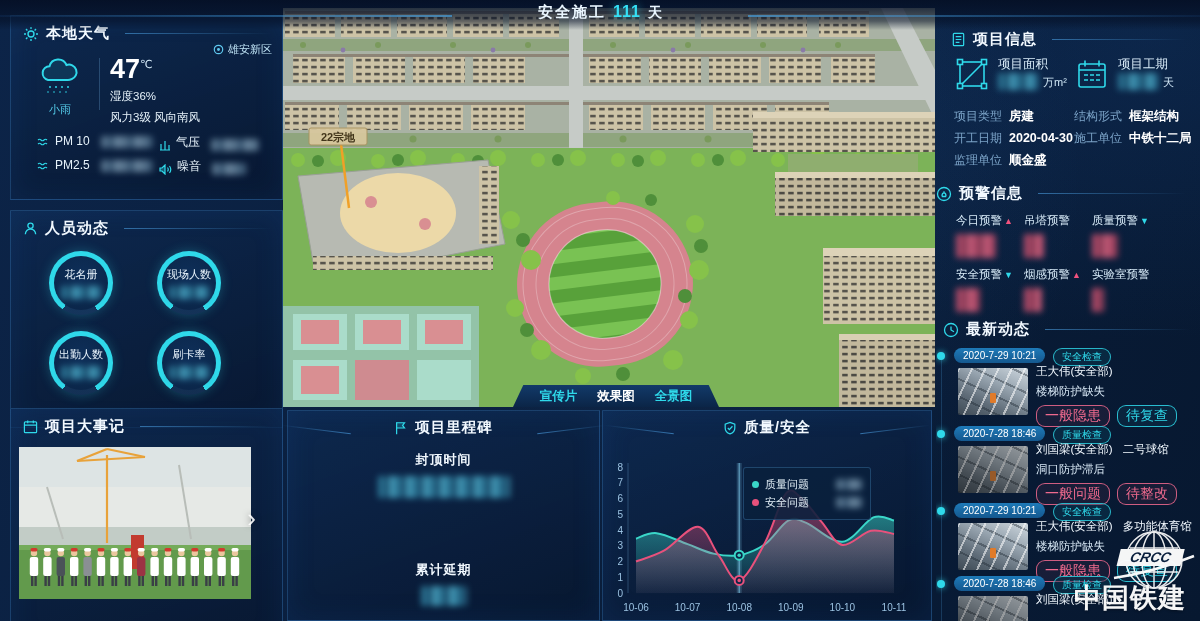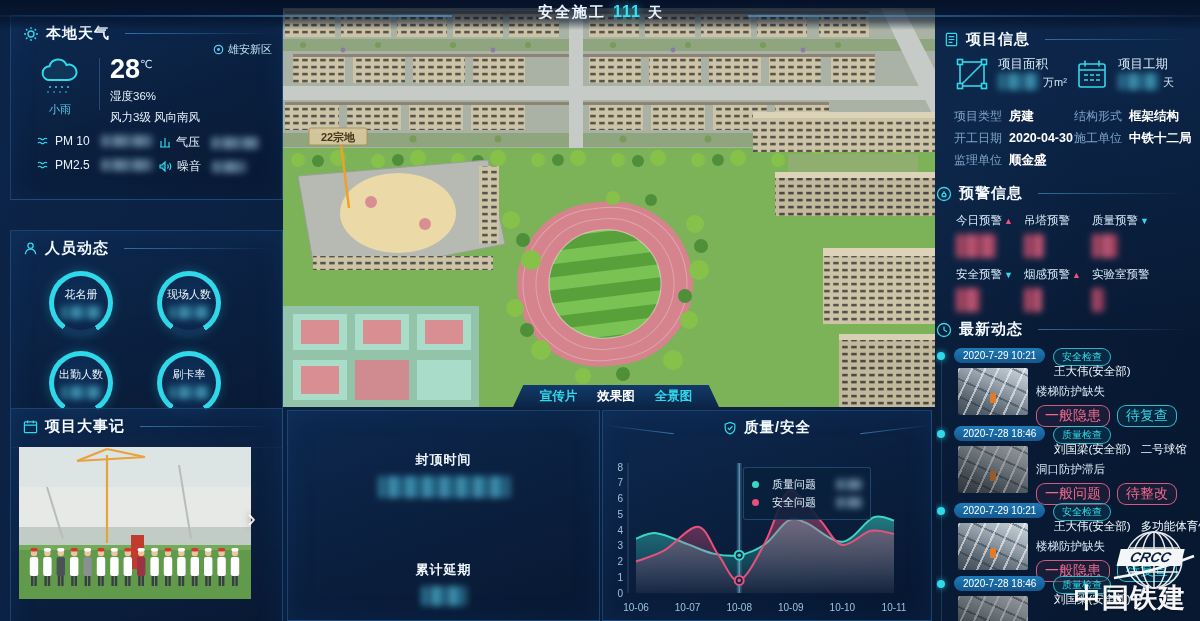--- a/index.html
+++ b/index.html
@@ -47,21 +47,21 @@
   .loc{position:absolute;right:10px;top:26px;display:flex;align-items:center;gap:4px;
     font-size:11px;color:#bfe3f5;}
   .w-main{position:absolute;left:18px;top:40px;display:flex;}
   .w-cloud{width:62px;text-align:center;}
   .w-cond{font-size:11px;color:#57d2ef;margin-top:2px;}
   .w-div{width:1px;height:52px;background:rgba(120,180,230,.28);margin:2px 10px 0 8px;}
   .w-temp{font-size:27px;font-weight:bold;line-height:1;color:#fff;}
   .w-temp sup{font-size:11px;font-weight:normal;color:#d7ecfa;}
   .w-sub{font-size:11.5px;color:#e6f2fa;margin-top:6px;}
   .w-metrics{position:absolute;left:0;top:112px;width:100%;}
-  .wm{position:absolute;display:flex;align-items:center;gap:5px;font-size:12px;color:#e6f2fa;white-space:nowrap;}
+  .wm{position:absolute;display:flex;align-items:flex-end;gap:5px;font-size:12px;color:#e6f2fa;white-space:nowrap;}
   .wm .blur{width:52px;height:12px;margin-left:6px;}
   
   .gauge{position:absolute;width:64px;height:64px;border-radius:50%;
     background:conic-gradient(from 215deg,#2fd9ea 0deg 294deg,rgba(70,150,220,.16) 294deg 360deg);
     box-shadow:0 0 12px rgba(47,217,234,.28);}
   .gauge::after{content:"";position:absolute;inset:5px;border-radius:50%;
     background:radial-gradient(circle at 50% 38%,#0e2f59,#0a2446);}
   .g-in{position:absolute;inset:0;z-index:2;display:flex;flex-direction:column;align-items:center;justify-content:center;gap:4px;}
   .g-in .lb{font-size:11px;color:#eaf5fd;}
   .g-in .blur{width:40px;height:13px;}
@@ -77,21 +77,21 @@
     background:linear-gradient(180deg,#123a69,#0b2547);
     clip-path:polygon(5% 0,95% 0,100% 100%,0 100%);}
   .viewbar .vb{font-size:12.5px;font-weight:bold;color:#2fd9ea;cursor:pointer;white-space:nowrap;}
   .viewbar .vb.active{color:#fff;}
   
   .ms-item{position:absolute;width:100%;text-align:center;}
   .ms-item .lb{font-size:13px;font-weight:bold;color:#f2f9ff;letter-spacing:1px;}
   
   .tooltip{position:absolute;left:140px;top:56px;width:128px;padding:6px 8px;z-index:6;
     background:rgba(9,32,60,.88);border:1px solid rgba(90,170,230,.28);border-radius:3px;}
-  .tt-row{display:flex;align-items:center;gap:13px;font-size:11px;color:#e6f2fa;margin:3px 0;white-space:nowrap;}
+  .tt-row{display:flex;align-items:center;gap:6px;font-size:11px;color:#e6f2fa;margin:3px 0;white-space:nowrap;}
   .tt-dot{width:7px;height:7px;border-radius:50%;flex:none;}
   .tt-row .blur{width:26px;height:11px;margin-left:auto;}
   
   .stat{position:absolute;display:flex;gap:8px;}
   .stat .sl{font-size:12.5px;color:#d9ecf9;}
   .stat .sv{display:flex;align-items:flex-end;gap:5px;}
   .stat .sv .blur{width:40px;height:17px;}
   .stat .unit{font-size:11px;color:#cfe6f5;}
   .field{position:absolute;font-size:12px;color:#7ca4c8;white-space:nowrap;}
   .field b{color:#fff;font-size:12.5px;margin-left:7px;font-weight:bold;}
@@ -113,21 +113,21 @@
   .tbadge{position:absolute;left:117px;top:0;padding:1px 8px;border-radius:9px;font-size:10px;color:#2fd9ea;
     border:1px solid rgba(47,217,234,.8);background:rgba(10,60,85,.45);white-space:nowrap;}
   .uphoto{position:absolute;left:22px;top:20px;width:70px;height:47px;border-radius:2px;overflow:hidden;
     background:linear-gradient(205deg,#cfd8df 0%,#9aa7b2 35%,#5f6c78 70%,#3e4a55 100%);}
   .uphoto::before{content:"";position:absolute;inset:0;
     background:repeating-linear-gradient(115deg,rgba(255,255,255,.55) 0 2px,transparent 2px 12px),
                repeating-linear-gradient(25deg,rgba(30,40,50,.4) 0 2px,transparent 2px 16px);}
   .uphoto::after{content:"";position:absolute;left:46%;top:54%;width:6px;height:10px;background:#e07b2a;border-radius:1px;}
   .uphoto.dark{filter:brightness(.72) saturate(.85);}
   .utext{position:absolute;left:100px;top:16px;right:0;}
-  .uline{font-size:11.5px;color:#f2f9ff;white-space:nowrap;margin-left:18px;}
+  .uline{font-size:11.5px;color:#f2f9ff;white-space:nowrap;}
   .uline .venue{margin-left:10px;}
   .uissue{font-size:11.5px;color:#d8e8f5;margin-top:5px;white-space:nowrap;}
   .tags{display:flex;gap:7px;margin-top:6px;}
   .tag{padding:1px 8px;border-radius:9px;font-size:14px;border:1px solid;white-space:nowrap;}
   .tone-pink{color:#f06a8e;border-color:rgba(240,106,142,.85);background:rgba(240,82,126,.07);}
   .tone-cyan{color:#2fd9ea;border-color:rgba(47,217,234,.85);background:rgba(47,217,234,.06);}
   
   .crcc{position:absolute;left:1074px;top:528px;width:126px;height:93px;z-index:60;pointer-events:none;opacity:.96;}
   .crcc .zh{position:absolute;left:0;top:52px;font-size:27px;font-weight:bold;letter-spacing:1px;color:#fff;
     text-shadow:0 1px 3px rgba(0,0,0,.35);white-space:nowrap;}
@@ -369,21 +369,21 @@
             <g stroke-width="1.6" opacity=".9">
               <path d="M14 30v2M20 30v2M26 30v2M32 30v2"></path>
               <path d="M12 35v2M18 35v2M24 35v2M30 35v2" opacity=".6"></path>
             </g>
           </svg>
         </span>
         <div class="w-cond">小雨</div>
       </div>
       <div class="w-div"></div>
       <div>
-        <div class="w-temp"><span>28</span><sup>℃</sup></div>
+        <div class="w-temp"><span>47</span><sup>℃</sup></div>
         <div class="w-sub">湿度36%</div>
         <div class="w-sub">风力3级 风向南风</div>
       </div>
     </div>
     <div class="w-metrics">
       <div class="wm" style="left:26px;top:6px;">
         <span class="icon">
             <svg width="13" height="11" viewBox="0 0 13 11" fill="none" stroke="#2fd9ea" stroke-width="1.1">
               <path d="M1 3q1.5-1.5 3 0t3 0 3 0"></path>
               <path d="M1 7q1.5-1.5 3 0t3 0 3 0"></path>
@@ -417,21 +417,21 @@
               <path d="M1 4h2l3-3v9L3 7H1z" fill="rgba(47,217,234,.3)"></path>
               <path d="M8.5 3.5q1.5 2 0 4M10.5 2q2.5 3.5 0 7"></path>
             </svg>
           </span>
         <span>噪音</span>
         <span class="blur blur-gray" style="width:34px;"></span>
       </div>
     </div>
   </div>
 
-  <div class="panel" style="left:10px;top:210px;width:273px;height:218px;margin-top:20px;">
+  <div class="panel" style="left:10px;top:210px;width:273px;height:218px;">
     <div class="ph">
       <span class="icon">
         <svg width="15" height="15" viewBox="0 0 16 16" fill="none" stroke="#2fd9ea" stroke-width="1.4">
           <circle cx="8" cy="5" r="2.8"></circle>
             <path d="M2.5 14a5.5 5.5 0 0 1 11 0"></path>
         </svg>
       </span>
       <span class="t">人员动态</span>
     </div>
     <div class="gauge" style="left:38px;top:40px;">
@@ -567,20 +567,29 @@
             <rect x="211.8" y="110" width="8.4" height="19" rx="2" fill="#ffffff"></rect>
             <circle cx="216" cy="106" r="3.2" fill="#eac79e"></circle>
             <rect x="212.4" y="101" width="7.2" height="3.6" rx="1.8" fill="#ffffff"></rect>
           </g>
       </svg>
     </div>
     <div class="ev-next">›</div>
   </div>
 
   <div class="panel" style="left:287px;top:410px;width:313px;height:211px;">
+    <div class="c-head">
+      <span class="icon">
+        <svg width="14" height="14" viewBox="0 0 16 16" fill="none" stroke="#2fd9ea" stroke-width="1.4">
+          <path d="M3 15V1.5"></path>
+            <path d="M3 2h9l-2.2 3L12 8H3" fill="rgba(47,217,234,.2)"></path>
+        </svg>
+      </span>
+      <span class="t">项目里程碑</span>
+    </div>
     <div class="ms-item" style="top:40px;">
       <div class="lb">封顶时间</div>
       <span class="blur blur-cyan" style="width:132px;height:22px;margin-top:7px;"></span>
     </div>
     <div class="ms-item" style="top:150px;">
       <div class="lb">累计延期</div>
       <span class="blur blur-cyan" style="width:46px;height:20px;margin-top:7px;"></span>
     </div>
   </div>
 
@@ -642,21 +651,21 @@
       </div>
       <div class="tt-row">
         <span class="tt-dot" style="background:#e8517c;"></span>
         <span>安全问题</span>
         <span class="blur blur-gray"></span>
       </div>
     </div>
   </div>
 
   <div class="sec" style="left:936px;top:22px;width:260px;height:152px;">
-    <div class="ph" style="padding-left:8px;">
+    <div class="ph" style="padding-left:15px;">
       <span class="icon">
         <svg width="15" height="15" viewBox="0 0 16 16" fill="none" stroke="#2fd9ea" stroke-width="1.3">
           <rect x="2.5" y="1.5" width="11" height="13" rx="1"></rect>
             <path d="M5 5h6M5 8h6M5 11h4"></path>
         </svg>
       </span>
       <span class="t">项目信息</span>
     </div>
     <div class="stat" style="left:18px;top:34px;">
       <span class="icon">
@@ -732,21 +741,21 @@
       <span class="lb">烟感预警</span><span class="arrow trend-up">▲</span>
       <span class="blur blur-pink" style="width:18px;"></span>
     </div>
     <div class="al" style="left:156px;top:88px;">
       <span class="lb">实验室预警</span><span class="arrow"></span>
       <span class="blur blur-pink" style="width:12px;"></span>
     </div>
   </div>
 
   <div class="sec" style="left:936px;top:312px;width:264px;height:309px;">
-    <div class="ph" style="padding-left:0;">
+    <div class="ph" style="padding-left:7px;">
       <span class="icon">
         <svg width="16" height="16" viewBox="0 0 16 16" fill="none" stroke="#2fd9ea" stroke-width="1.3">
           <circle cx="8" cy="8" r="6.5"></circle>
             <path d="M8 4.5V8l3 1.8"></path>
         </svg>
       </span>
       <span class="t">最新动态</span>
     </div>
     <div class="upd-wrap">
       <div class="tl-line"></div>

